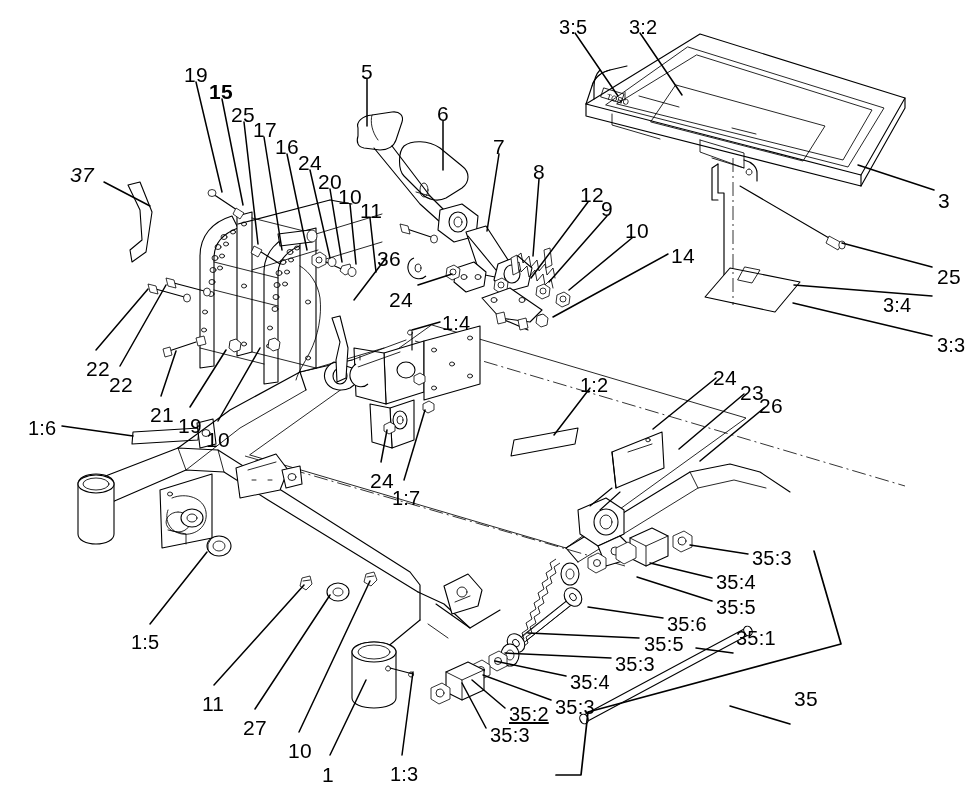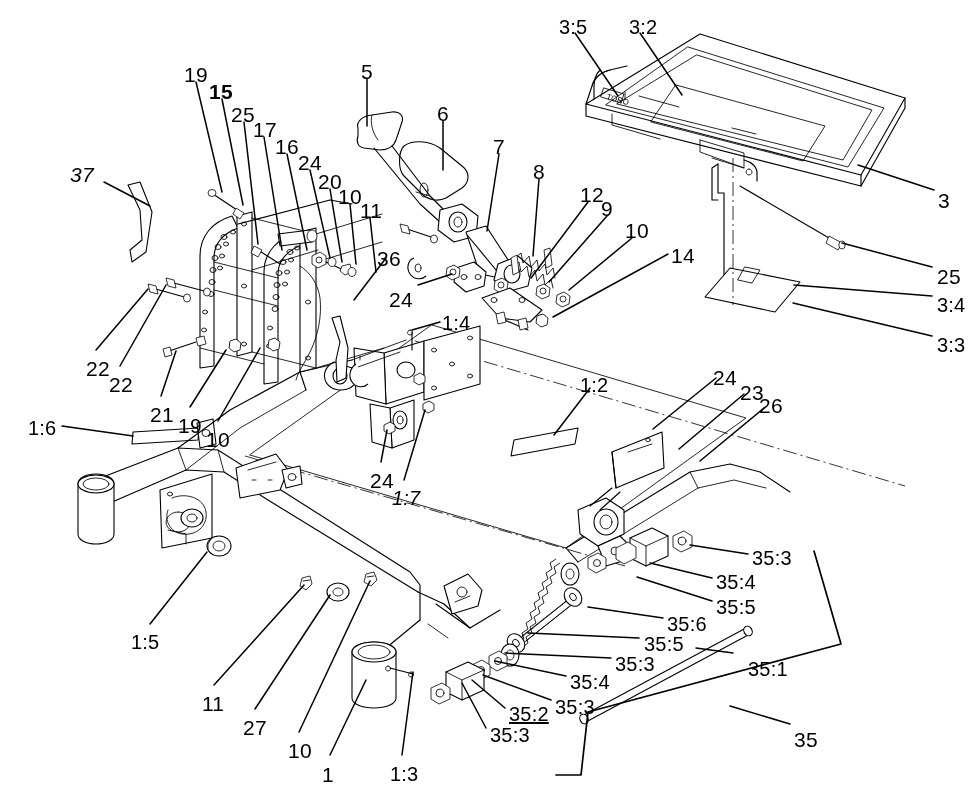--- a/index.html
+++ b/index.html
@@ -548,44 +548,44 @@
       <div class="callout" style="left: 377px; top: 248px;">36</div>
       <div class="callout" style="left: 389px; top: 289px;">24</div>
       <div class="callout" style="left: 86px; top: 358px;">22</div>
       <div class="callout" style="left: 109px; top: 374px;">22</div>
       <div class="callout" style="left: 150px; top: 404px;">21</div>
       <div class="callout" style="left: 178px; top: 415px;">19</div>
       <div class="callout" style="left: 206px; top: 429px;">10</div>
       <div class="callout sub" style="left: 442px; top: 313px;">1:4</div>
       <div class="callout sub" style="left: 28px; top: 418px;">1:6</div>
       <div class="callout" style="left: 370px; top: 470px;">24</div>
-      <div class="callout sub" style="left: 392px; top: 488px; font-style: italic;">1:7</div>
+      <div class="callout sub" style="left: 392px; top: 488px;">1:7</div>
       <div class="callout sub" style="left: 580px; top: 375px;">1:2</div>
       <div class="callout" style="left: 713px; top: 367px;">24</div>
       <div class="callout" style="left: 740px; top: 382px; text-align: right;">23</div>
       <div class="callout" style="left: 759px; top: 395px;">26</div>
       <div class="callout sub" style="left: 559px; top: 17px;">3:5</div>
       <div class="callout sub" style="left: 629px; top: 17px;">3:2</div>
       <div class="callout" style="left: 938px; top: 190px;">3</div>
       <div class="callout" style="left: 937px; top: 266px;">25</div>
-      <div class="callout sub" style="left: 937px; top: 295px;">3:4</div>
+      <div class="callout sub" style="left: 883px; top: 295px;">3:4</div>
       <div class="callout sub" style="left: 937px; top: 335px; text-align: center;">3:3</div>
       <div class="callout sub" style="left: 131px; top: 632px;">1:5</div>
       <div class="callout" style="left: 202px; top: 693px;">11</div>
       <div class="callout" style="left: 243px; top: 717px;">27</div>
       <div class="callout" style="left: 288px; top: 740px;">10</div>
       <div class="callout" style="left: 322px; top: 764px;">1</div>
       <div class="callout sub" style="left: 390px; top: 764px;">1:3</div>
       <div class="callout sub" style="left: 752px; top: 548px;">35:3</div>
       <div class="callout sub" style="left: 716px; top: 572px;">35:4</div>
       <div class="callout sub" style="left: 716px; top: 597px;">35:5</div>
       <div class="callout sub" style="left: 667px; top: 614px;">35:6</div>
       <div class="callout sub" style="left: 644px; top: 634px;">35:5</div>
       <div class="callout sub" style="left: 615px; top: 654px;">35:3</div>
       <div class="callout sub" style="left: 570px; top: 672px;">35:4</div>
       <div class="callout sub" style="left: 555px; top: 697px;">35:3</div>
       <div class="callout sub" style="left: 509px; top: 704px; text-decoration: underline;">35:2</div>
       <div class="callout sub" style="left: 490px; top: 725px;">35:3</div>
-      <div class="callout sub" style="left: 736px; top: 659px; margin-left: 12px;">35:1</div>
-      <div class="callout" style="left: 794px; top: 729px; text-align: center;">35</div>
+      <div class="callout sub" style="left: 736px; top: 628px;">35:1</div>
+      <div class="callout" style="left: 794px; top: 688px; text-align: center;">35</div>
     </div>
 
 </div>
 
 </body></html>

